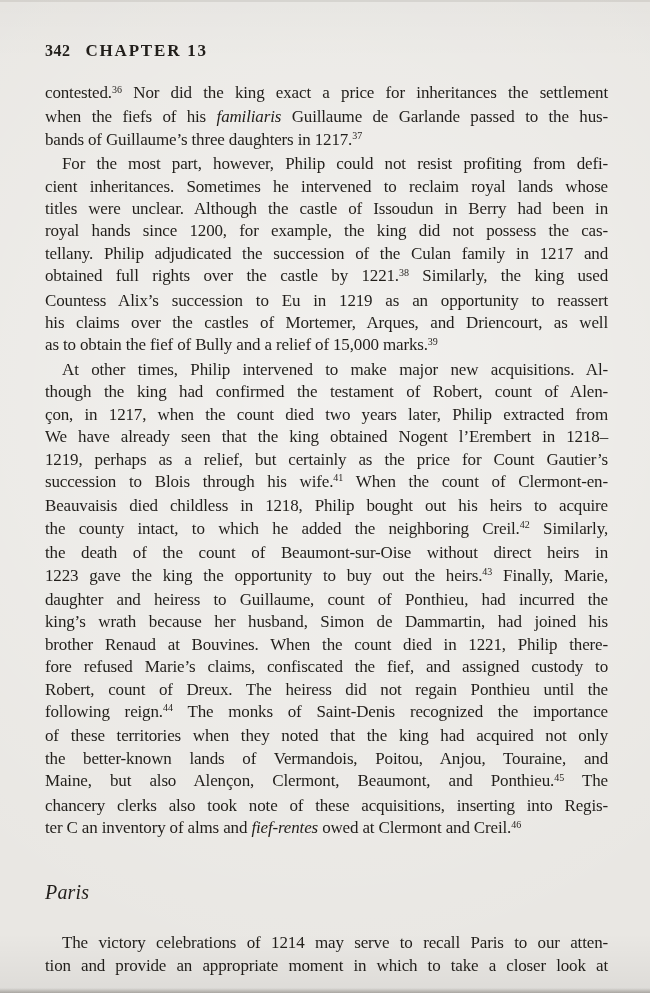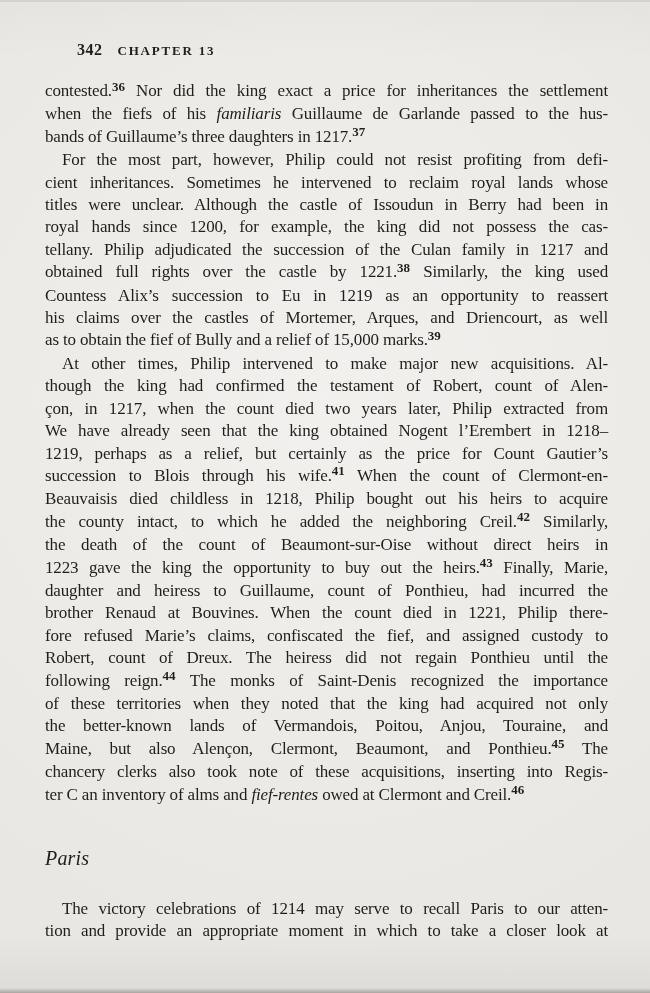--- a/index.html
+++ b/index.html
@@ -26,29 +26,28 @@
   .column {
     position: absolute;
     left: 45px;
     top: 0;
     width: 563px;
   }
   .running-head {
     margin-top: 41px;
     display: flex;
     align-items: baseline;
-    margin-left: 32px;
   }
   .page-num {
     font-size: 16px;
     letter-spacing: 0.5px;
     font-weight: 600;
   }
   .chapter-label {
-    font-size: 13px;
+    font-size: 17px;
     letter-spacing: 1.8px;
     margin-left: 15px;
     font-weight: 600;
     text-align: right;
   }
   .body-text {
     margin-top: 21px;
     font-size: 17px;
     line-height: 22.4px;
     letter-spacing: -0.15px;
@@ -57,25 +56,25 @@
     text-align: justify;
     text-align-last: justify;
   }
   .line.para-end {
     text-align-last: left;
   }
   .line.first-indent {
     text-indent: 17px;
   }
   .fn-sup {
-    font-size: 13px;
+    font-size: 10px;
     position: relative;
     top: -5.5px;
     letter-spacing: 0;
-    font-weight: 700;
+    font-weight: 400;
   }
   .emph {
     font-style: italic;
   }
   .section-heading {
     margin: 38px 0 0 0;
     font-size: 20px;
     line-height: 26px;
     font-style: italic;
     font-weight: normal;
@@ -134,20 +133,21 @@
           <div class="line"><span>though the king had confirmed the testament of Robert, count of Alen-</span></div>
           <div class="line"><span>çon, in 1217, when the count died two years later, Philip extracted from</span></div>
           <div class="line"><span>We have already seen that the king obtained Nogent l’Erembert in 1218–</span></div>
           <div class="line"><span>1219, perhaps as a relief, but certainly as the price for Count Gautier’s</span></div>
           <div class="line"><span>succession to Blois through his wife.</span><span class="fn-sup">41</span><span> When the count of Clermont-en-</span></div>
           <div class="line"><span>Beauvaisis died childless in 1218, Philip bought out his heirs to acquire</span></div>
           <div class="line"><span>the county intact, to which he added the neighboring Creil.</span><span class="fn-sup">42</span><span> Similarly,</span></div>
           <div class="line"><span>the death of the count of Beaumont-sur-Oise without direct heirs in</span></div>
           <div class="line"><span>1223 gave the king the opportunity to buy out the heirs.</span><span class="fn-sup">43</span><span> Finally, Marie,</span></div>
           <div class="line"><span>daughter and heiress to Guillaume, count of Ponthieu, had incurred the</span></div>
+          <div class="line"><span>king’s wrath because her husband, Simon de Dammartin, had joined his</span></div>
           <div class="line"><span>brother Renaud at Bouvines. When the count died in 1221, Philip there-</span></div>
           <div class="line"><span>fore refused Marie’s claims, confiscated the fief, and assigned custody to</span></div>
           <div class="line"><span>Robert, count of Dreux. The heiress did not regain Ponthieu until the</span></div>
           <div class="line"><span>following reign.</span><span class="fn-sup">44</span><span> The monks of Saint-Denis recognized the importance</span></div>
           <div class="line"><span>of these territories when they noted that the king had acquired not only</span></div>
           <div class="line"><span>the better-known lands of Vermandois, Poitou, Anjou, Touraine, and</span></div>
           <div class="line"><span>Maine, but also Alençon, Clermont, Beaumont, and Ponthieu.</span><span class="fn-sup">45</span><span> The</span></div>
           <div class="line"><span>chancery clerks also took note of these acquisitions, inserting into Regis-</span></div>
           <div class="line para-end"><span>ter C an inventory of alms and </span><span class="emph">fief-rentes</span><span> owed at Clermont and Creil.</span><span class="fn-sup">46</span></div>
         </div>

